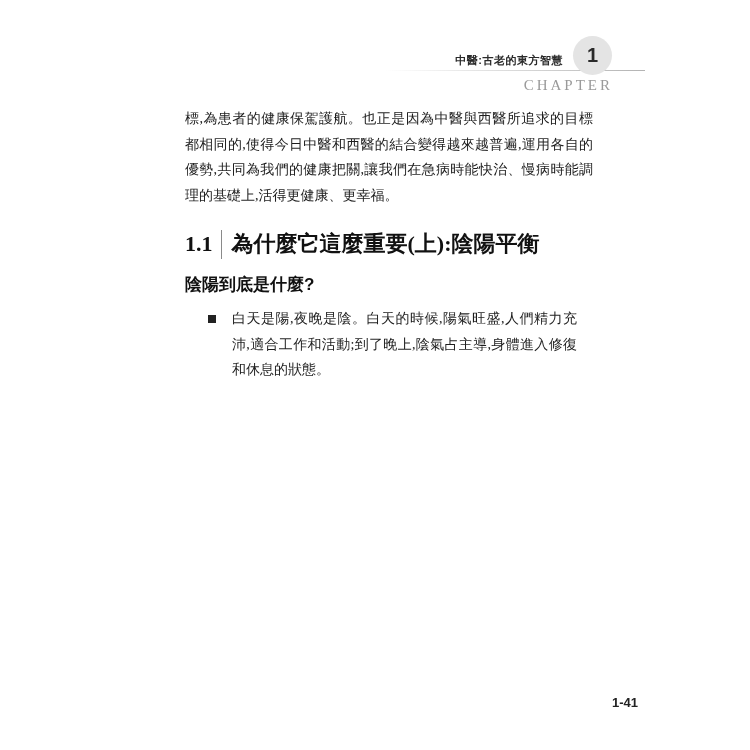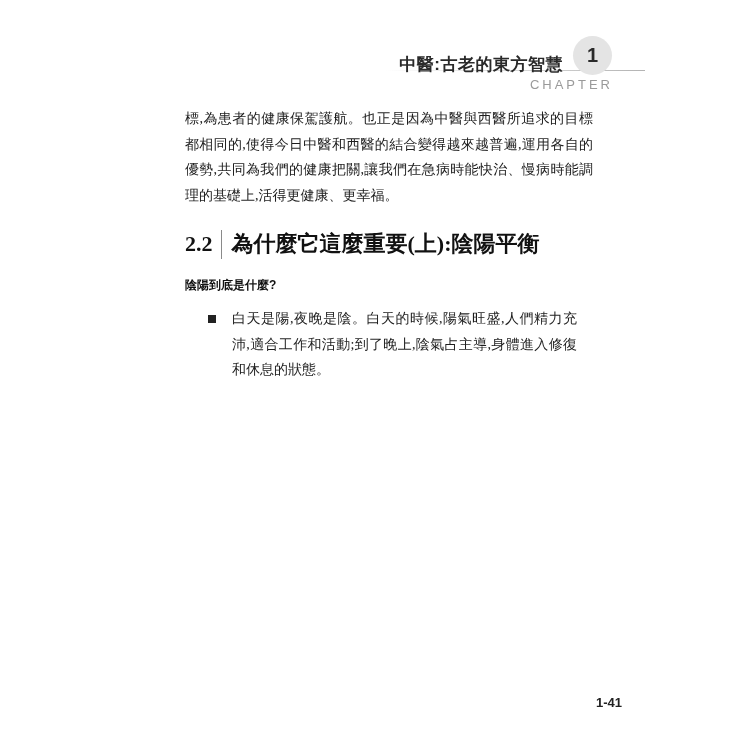--- a/index.html
+++ b/index.html
@@ -20,27 +20,27 @@
   .chapter-circle {
     position:absolute; top:36px; left:573px; width:39px; height:39px;
     border-radius:50%; background:#e4e4e4;
     display:flex; align-items:center; justify-content:center;
     font-family:"Liberation Sans",sans-serif; font-weight:bold;
     font-size:20px; color:#2a2a2a;
   }
   .chapter-title {
     position:absolute; top:53px; right:187px;
     font-family:"Liberation Sans",sans-serif; font-weight:bold;
-    font-size:17px; letter-spacing:0.5px; color:#2a2a2a;
+    font-size:11px; letter-spacing:0.5px; color:#2a2a2a;
     white-space:nowrap;
   }
   .chapter-label {
     position:absolute; top:77px; right:137px;
-    font-family:Liberation Sans, sans-serif;
-    font-size:13px; letter-spacing:3px; color:#9a9a9a;
+    font-family:Liberation Serif, serif;
+    font-size:15px; letter-spacing:3px; color:#9a9a9a;
     white-space:nowrap;
   }
 
   
   .content {
     position:absolute; left:185px; top:106px; width:408px;
     font-size:14px; line-height:25.5px; text-align:justify;
   }
   .para { margin:0 0 11px 0; }
   .para.indent { text-indent:2em; }
@@ -50,33 +50,33 @@
     font-weight:bold; font-size:22px; line-height:30px; color:#111;
     text-align:left;
   }
   .heading-divider {
     width:1px; height:29px; background:#8a8a8a;
     margin:0 10px 0 8px; flex:none;
   }
 
   .sub-heading {
     font-family:"Liberation Sans",sans-serif; font-weight:bold;
-    font-size:12px; line-height:22px; margin:14px 0 10px 0; color:#111;
+    font-size:17px; line-height:22px; margin:14px 0 10px 0; color:#111;
     text-align:left;
   }
 
   .bullet-list { list-style:none; margin:2px 16px 0 0; padding:0 0 0 23px; }
   .bullet-item { display:flex; }
   .bullet-square {
     width:8px; height:8px; background:#222; margin:9px 16px 0 0; flex:none;
   }
   .bullet-text { flex:1; text-align:justify; }
 
   .page-number {
-    position:absolute; left:596px; top:695px;
+    position:absolute; left:612px; top:695px;
     font-family:"Liberation Sans",sans-serif; font-weight:bold;
     font-size:13px; color:#222;
   }
 </style>
 </head>
 <body>
 
 <div class="page">
 
   <div class="chapter-rule"></div>
@@ -84,21 +84,21 @@
   <div class="chapter-circle">
     <span>1</span>
   </div>
   <div class="chapter-label">CHAPTER</div>
 
   <div class="content">
 
     <p class="para">標,為患者的健康保駕護航。也正是因為中醫與西醫所追求的目標都相同的,使得今日中醫和西醫的結合變得越來越普遍,運用各自的優勢,共同為我們的健康把關,讓我們在急病時能快治、慢病時能調理的基礎上,活得更健康、更幸福。</p>
 
     <h2 class="section-heading">
-      <span>2.2</span>
+      <span>1.1</span>
       <span class="heading-divider"></span>
       <span>為什麼它這麼重要(上):陰陽平衡</span>
     </h2>
 
 
     <h3 class="sub-heading">陰陽到底是什麼?</h3>
 
 
 
     <ul class="bullet-list">

